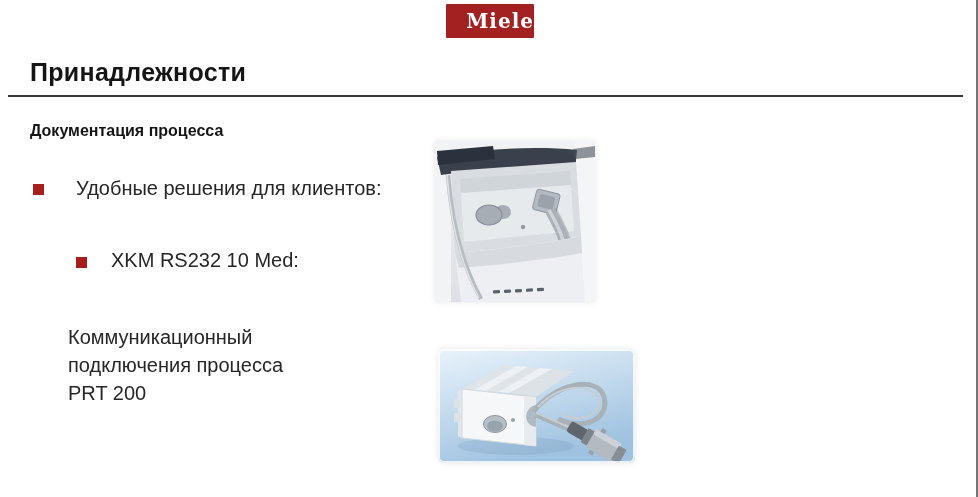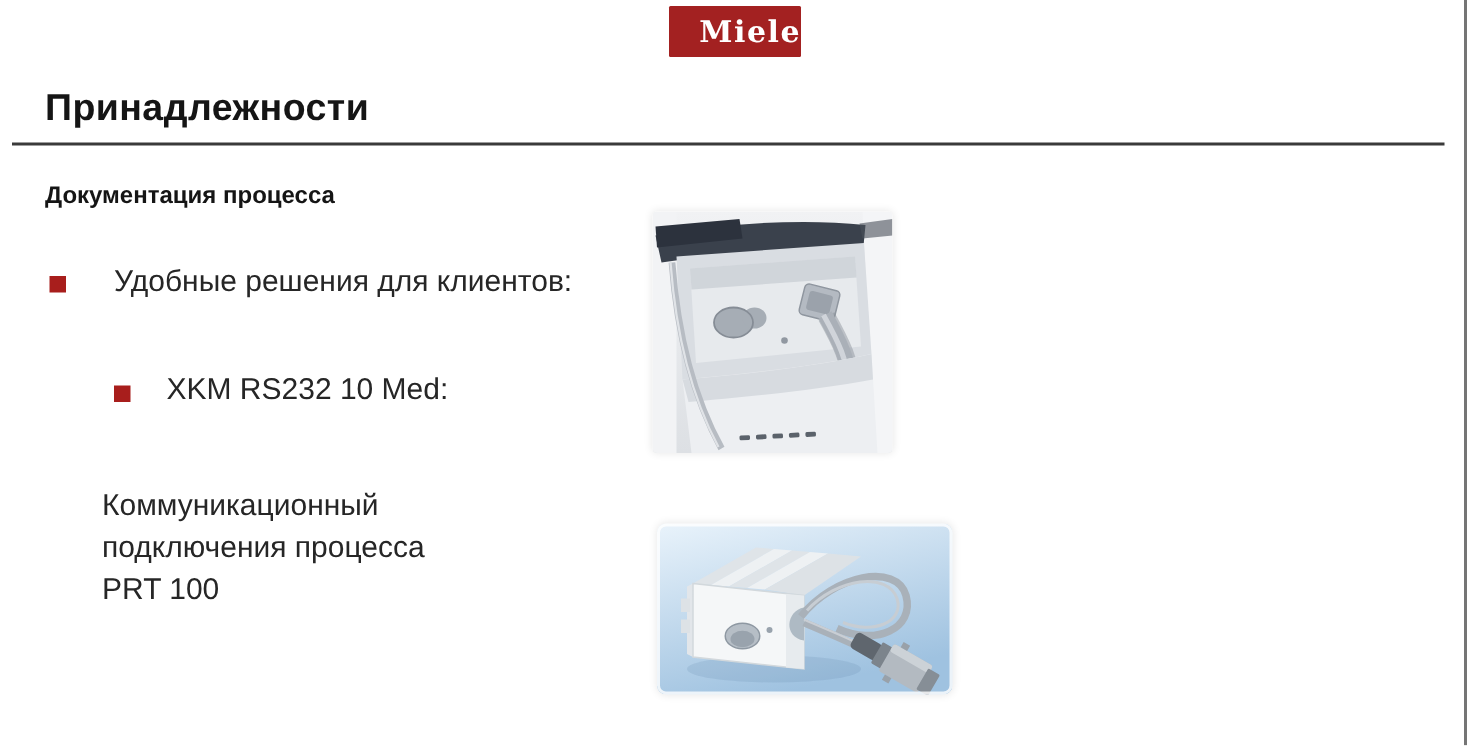--- a/index.html
+++ b/index.html
@@ -116,21 +116,21 @@
 
   <div class="bullet-square b1-sq" style="background-color: rgb(168, 30, 28);"></div>
   <div class="bullet-label b1-label">Удобные решения для клиентов:</div>
 
   <div class="bullet-square b2-sq" style="background-color: rgb(168, 30, 28);"></div>
   <div class="bullet-label b2-label">XKM RS232 10 Med:</div>
 
   <div class="description">
     <div>Коммуникационный</div>
     <div>подключения процесса</div>
-    <div>PRT 100</div>
+    <div>PRT 200</div>
   </div>
 
   <div class="figure fig1">
     <svg viewBox="0 0 160 161" width="160" height="161">
       <defs>
         <linearGradient id="f1bg" x1="0" y1="0" x2="0" y2="1">
           <stop offset="0" stop-color="#f1f2f4"></stop>
           <stop offset="1" stop-color="#dde0e4"></stop>
         </linearGradient>
       </defs>

